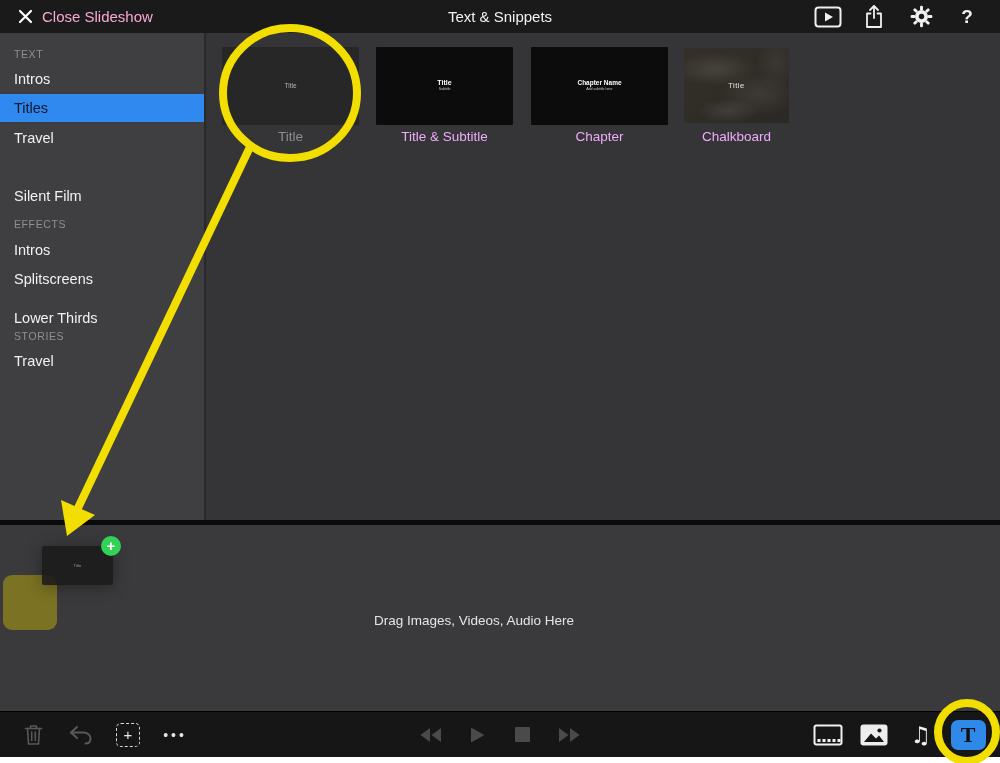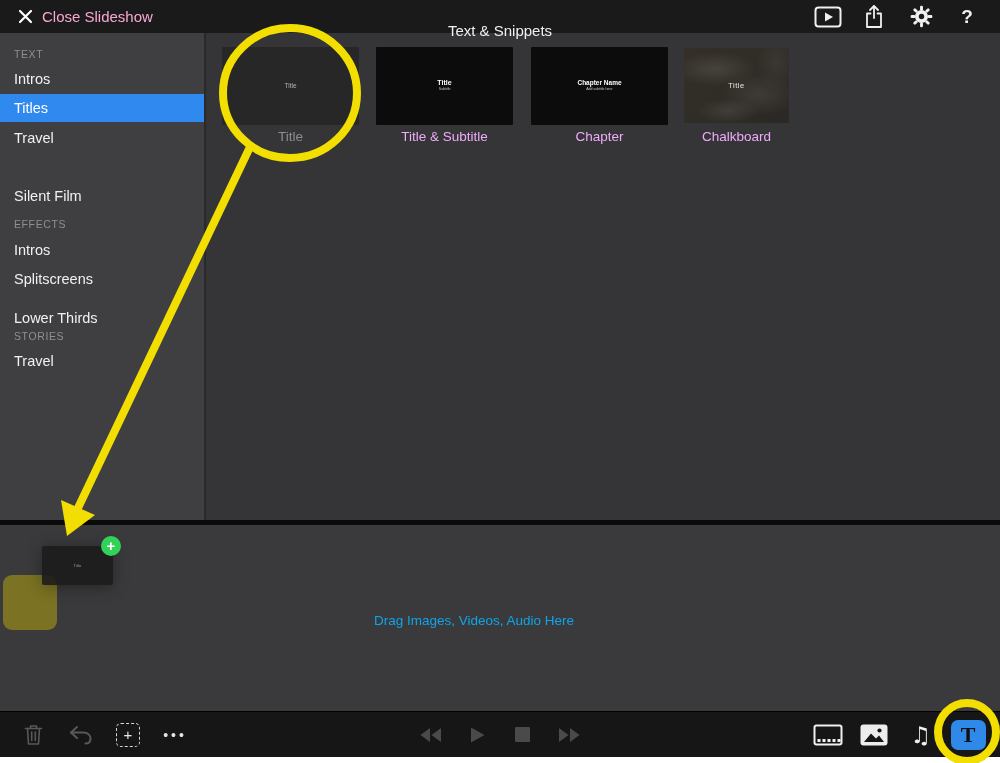--- a/index.html
+++ b/index.html
@@ -4,33 +4,33 @@
 <style>
   * { margin:0; padding:0; box-sizing:border-box; }
   body { background:#888; font-family:"Liberation Sans", sans-serif; }
   .canvas { position:relative; width:1000px; height:763px; background:#353537; overflow:hidden;
             -webkit-font-smoothing:antialiased; }
 
   
   .topbar { position:absolute; left:0; top:0; width:1000px; height:33px; background:#1a1a1a; z-index:5; }
   .close-group { position:absolute; left:18px; top:0; height:33px; display:flex; align-items:center; gap:9px; cursor:pointer; }
   .close-label { color:#f9a8d4; font-size:15px; }
-  .topbar-title { position:absolute; left:0; top:14px; width:1000px; height:33px; text-align:center;
+  .topbar-title { position:absolute; left:0; top:0; width:1000px; height:33px; text-align:center;
                   line-height:33px; color:#f0f0f0; font-size:15px; pointer-events:none; }
   .top-btn { position:absolute; top:0; width:38px; height:33px; display:flex; align-items:center; justify-content:center; cursor:pointer; }
   .help-glyph { color:#f0f0f0; font-size:19px; font-weight:bold; }
 
   
   .sidebar { position:absolute; left:0; top:33px; width:204px; height:487px; background:#3f3f41; }
   .v-divider { position:absolute; left:204px; top:33px; width:2px; height:487px; background:#29292b; }
   .sb-header { position:absolute; left:0; width:204px; padding-left:14px; line-height:14px;
                font-size:10.5px; letter-spacing:0.6px; color:#8f8f94; }
   .sb-item { position:absolute; left:0; width:204px; padding-left:14px; line-height:28px; height:28px;
              font-size:14.5px; color:#f1f1f1; cursor:pointer; }
-  .sb-item.selected { background:#2f89ef; color:#ffffff; }
+  .sb-item.selected { background:#2f89ef; color:#0f172a; }
 
   
   .content { position:absolute; left:206px; top:33px; width:794px; height:487px; background:#353537; }
   .thumb { position:absolute; top:14px; height:78px; border-radius:1px; display:flex; flex-direction:column;
            align-items:center; justify-content:center; cursor:pointer; }
   .thumb.dark { background:#0c0c0c; }
   .thumb.dim  { background:#272727; }
   .thumb.chalk { background:
       radial-gradient(60px 24px at 30% 28%, rgba(255,255,255,0.10), transparent 70%),
       radial-gradient(56px 30px at 72% 62%, rgba(255,255,255,0.08), transparent 70%),
@@ -54,21 +54,21 @@
   .drop-ghost { position:absolute; left:3px; top:50px; width:54px; height:55px; border-radius:9px;
                 background:rgba(176,160,16,0.55); }
   .dragged-clip { position:absolute; left:42px; top:21px; width:71px; height:39px; border-radius:2px;
                   background:rgba(28,28,28,0.92); box-shadow:0 2px 16px rgba(0,0,0,0.35);
                   display:flex; align-items:center; justify-content:center; cursor:grabbing; }
   .dragged-clip .pv { font-size:7px; color:#9a9a9a; transform:scale(0.6); }
   .add-badge { position:absolute; left:101px; top:11px; width:20px; height:20px; border-radius:50%;
                background:#32d158; color:#ffffff; font-size:15px; font-weight:bold; text-align:center;
                line-height:19px; }
   .drop-hint { position:absolute; left:0; top:88px; width:948px; text-align:center;
-               font-size:13.5px; color:#0ea5e9; pointer-events:none; }
+               font-size:13.5px; color:#e5e5e5; pointer-events:none; }
 
   
   .toolbar { position:absolute; left:0; top:712px; width:1000px; height:45px; background:#161616; }
   .tb-btn { position:absolute; top:0; width:40px; height:45px; display:flex; align-items:center;
             justify-content:center; cursor:pointer; }
   .dashed-plus { width:24px; height:24px; border:1.6px dashed #d8d8d8; border-radius:5px;
                  color:#e8e8e8; font-size:15px; line-height:21px; text-align:center; }
   .dots { color:#e4e4e4; font-size:14px; letter-spacing:3px; }
   .music-glyph { font-family:"DejaVu Sans", sans-serif; color:#f0f0f0; font-size:23px; }
   .t-button { width:35px; height:30px; background:#2e89e8; border-radius:7px; color:#101010;

